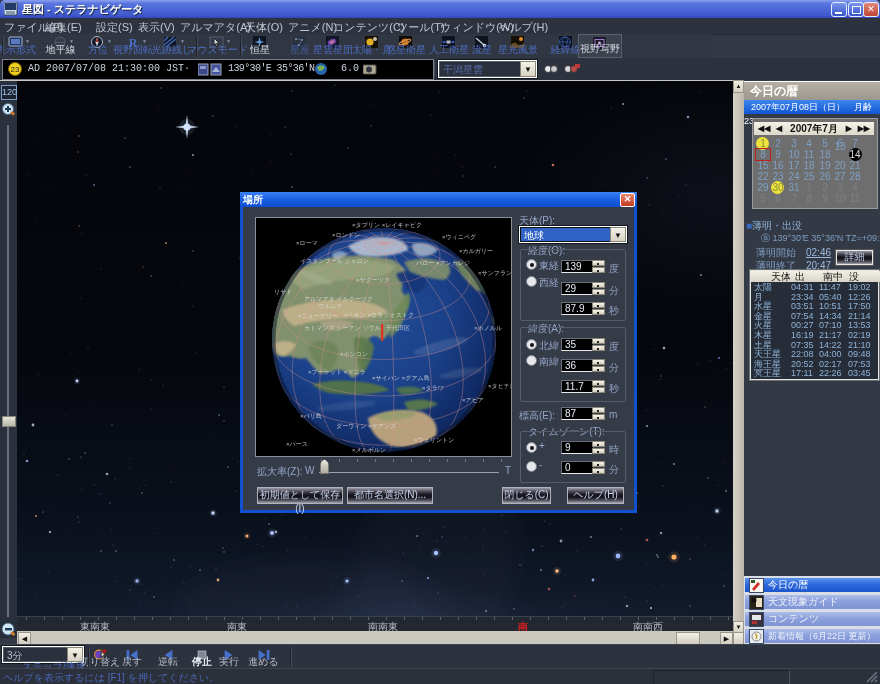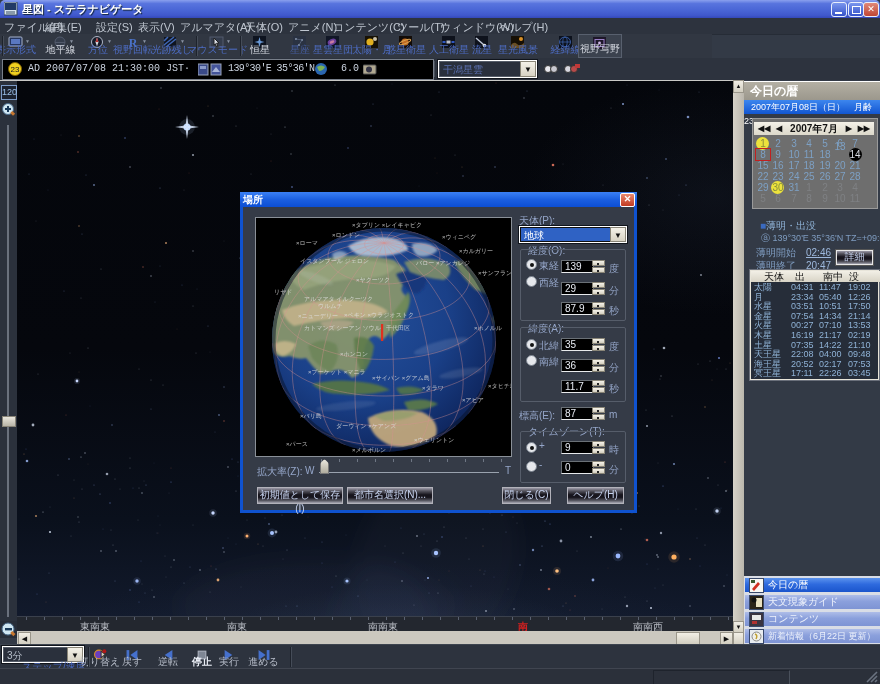--- a/index.html
+++ b/index.html
@@ -52,21 +52,21 @@
 .sb-link{color:#9db8dc;text-decoration:underline;}
 #cal{position:absolute;left:8px;top:38px;width:124px;height:89px;background:#6e6e6e;
  border:1px solid #9a9a9a;}
 #calnav{position:absolute;left:1px;top:3px;width:120px;height:13px;
  background:linear-gradient(180deg,#f4f1e8,#dcd8ca);color:#111;font-size:10px;font-weight:bold;text-align:center;line-height:13px;}
 .cd{position:absolute;width:16px;height:11px;font-size:10px;color:#7da0c4;text-align:center;line-height:11px;}
 .cd.dim{color:#8f9399;opacity:.5;}
 #ephtbl{position:absolute;left:6px;top:190px;width:127px;height:108px;background:#262d39;
  border:1px solid #e8e5da;outline:1px solid #6a6f7a;}
 .eh{position:absolute;top:0;height:11px;background:linear-gradient(180deg,#f2efe6,#d8d4c6);
- color:#111;font-size:10px;line-height:11px;padding-left:13px;border-right:1px solid #8a8678;}
+ color:#111;font-size:10px;line-height:11px;padding-left:20px;border-right:1px solid #8a8678;}
 .er{position:absolute;left:0;width:127px;height:9.5px;font-size:9px;color:#8fb2d6;line-height:9.5px;white-space:nowrap;}
 .er i{font-style:normal;position:absolute;}
 #sbitems{position:absolute;left:0;top:496px;width:136px;height:68px;background:#d9dde6;}
 .sbitem{position:absolute;left:1px;width:135px;height:14px;color:#f0f4fc;line-height:14px;}
 .sbitem .ii{position:absolute;left:4px;top:0px;width:13px;height:13px;border:1px solid #38486a;background:#fff;}
 .sbitem .it{position:absolute;left:23px;top:0;}
 #btoolbar{left:0;top:644px;width:880px;height:24px;background:#2d333e;border-top:1px solid #3d444f;}
 #statusbar{left:0;top:668px;width:880px;height:16px;background:#2b303a;border-top:1px solid #404550;
  color:#4a67b8;font-size:10px;}
 .bbtn{position:absolute;top:1px;width:34px;height:23px;text-align:center;}
@@ -902,21 +902,21 @@
       <span class="cd dim" style="left:79px;top:63px;">3</span>
       <span class="cd dim" style="left:94px;top:63px;">4</span>
       <span class="cd dim" style="left:2px;top:74px;">5</span>
       <span class="cd dim" style="left:17px;top:74px;">6</span>
       <span class="cd dim" style="left:33px;top:74px;">7</span>
       <span class="cd dim" style="left:48px;top:74px;">8</span>
       <span class="cd dim" style="left:64px;top:74px;">9</span>
       <span class="cd dim" style="left:79px;top:74px;">10</span>
       <span class="cd dim" style="left:94px;top:74px;">11</span>
     </div>
-  <span class="sb-txt" style="left:16px;top:139px;color:#8fb2d6"><span style="color:#3a6ac0">■</span>薄明・出没</span>
+  <span class="sb-txt" style="left:2px;top:139px;color:#8fb2d6"><span style="color:#3a6ac0">■</span>薄明・出没</span>
   <span class="sb-txt" style="left:17px;top:152px;font-size:9px">ⓐ 139°30'E 35°36'N TZ=+09:00</span>
   <span class="sb-txt" style="left:12px;top:166px">薄明開始　<span class="sb-link">02:46</span></span>
   <span class="sb-txt" style="left:12px;top:179px">薄明終了　<span class="sb-link">20:47</span></span>
   <span class="dbtn" style="left:92px;top:170px;width:35px;height:13px;line-height:12px;border:1px solid #e8e8e8;outline:1px solid #555">詳細</span>
   <div id="ephtbl">
       <span class="eh" style="left:0;width:38px">天体</span>
       <span class="eh" style="left:39px;width:27px;padding-left:5px">出</span>
       <span class="eh" style="left:67px;width:26px;padding-left:5px">南中</span>
       <span class="eh" style="left:94px;width:33px;border-right:none;padding-left:4px">没</span>
       <span class="er" style="top:12.0px">
@@ -1061,20 +1061,21 @@
           <rect x="9.5" y="1" width="2.5" height="9" fill="#4570cc"></rect>
         </svg></span>
       <span class="lb" style="">進める</span>
     </span>
     <span class="tsep" style="left:88px;top:2px"></span>
     <span class="tsep" style="left:290px;top:2px"></span>
 </div>
 
 <div class="abs" style="left:0;top:681px;width:880px;height:3px;background:linear-gradient(180deg,#3c55c8,#2a3fa8)"></div>
 <div class="abs" id="statusbar">
+  <span style="position:absolute;left:3px;top:2px">ヘルプを表示するには [F1] を押してください。</span>
   <span style="position:absolute;left:653px;top:1px;width:132px;height:12px;border:1px solid #1e232c;border-right-color:#4a515c;border-bottom-color:#4a515c;padding:18px 0 0 3px;color:#7e98c8">方位: 238.5°  高度:  79.2°</span>
   <svg style="position:absolute;right:1px;bottom:2px" width="14" height="13">
       <path d="M12 2 L2 12 M12 6 L6 12 M12 10 L10 12" stroke="#6a7280" stroke-width="1.6"></path>
     </svg>
 </div>
 
 <div class="abs" id="dlg">
   <div id="dlgtitle">場所<span id="dlgx">✕</span></div>
   <div id="globebox" style="position:absolute;left:12px;top:25px;width:255px;height:238px;background:#000;border:1px solid #8a9098">
       <svg width="255" height="238" style="position:absolute;left:0;top:0">

